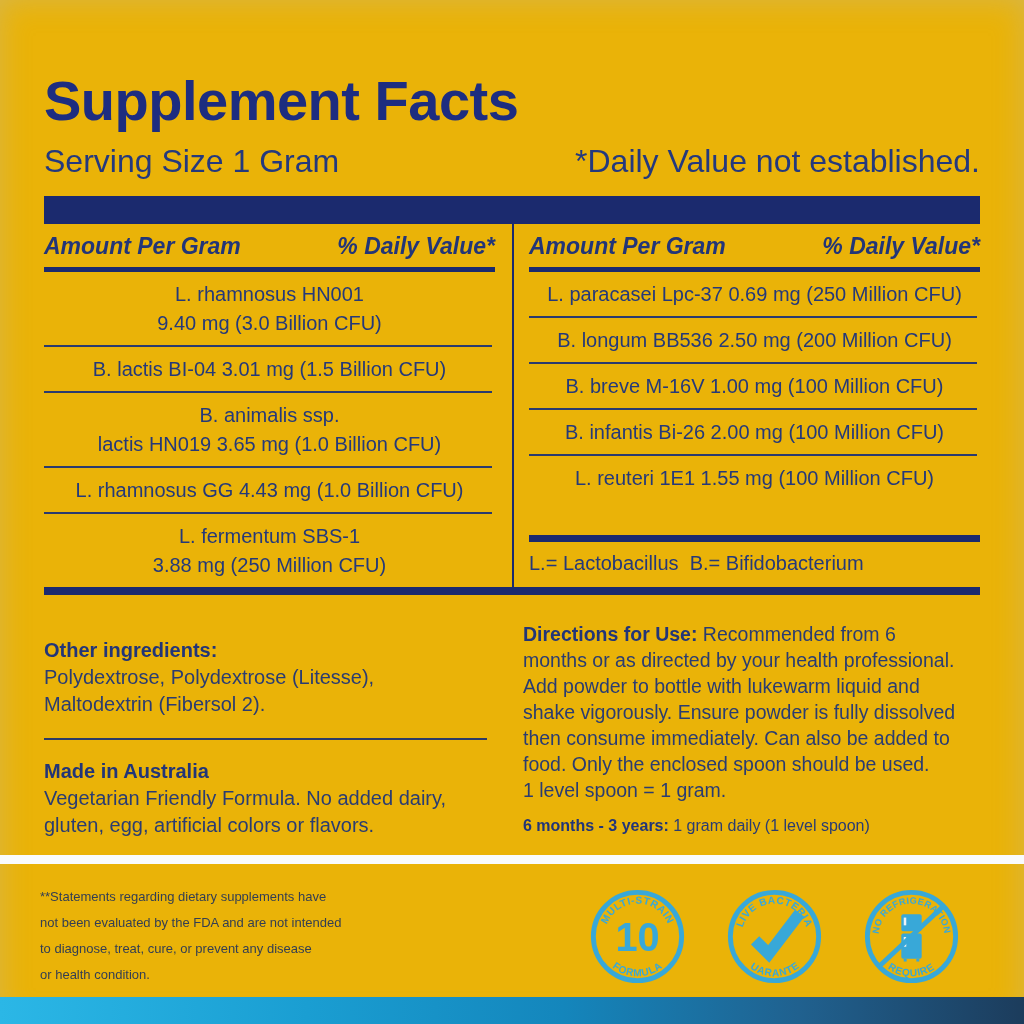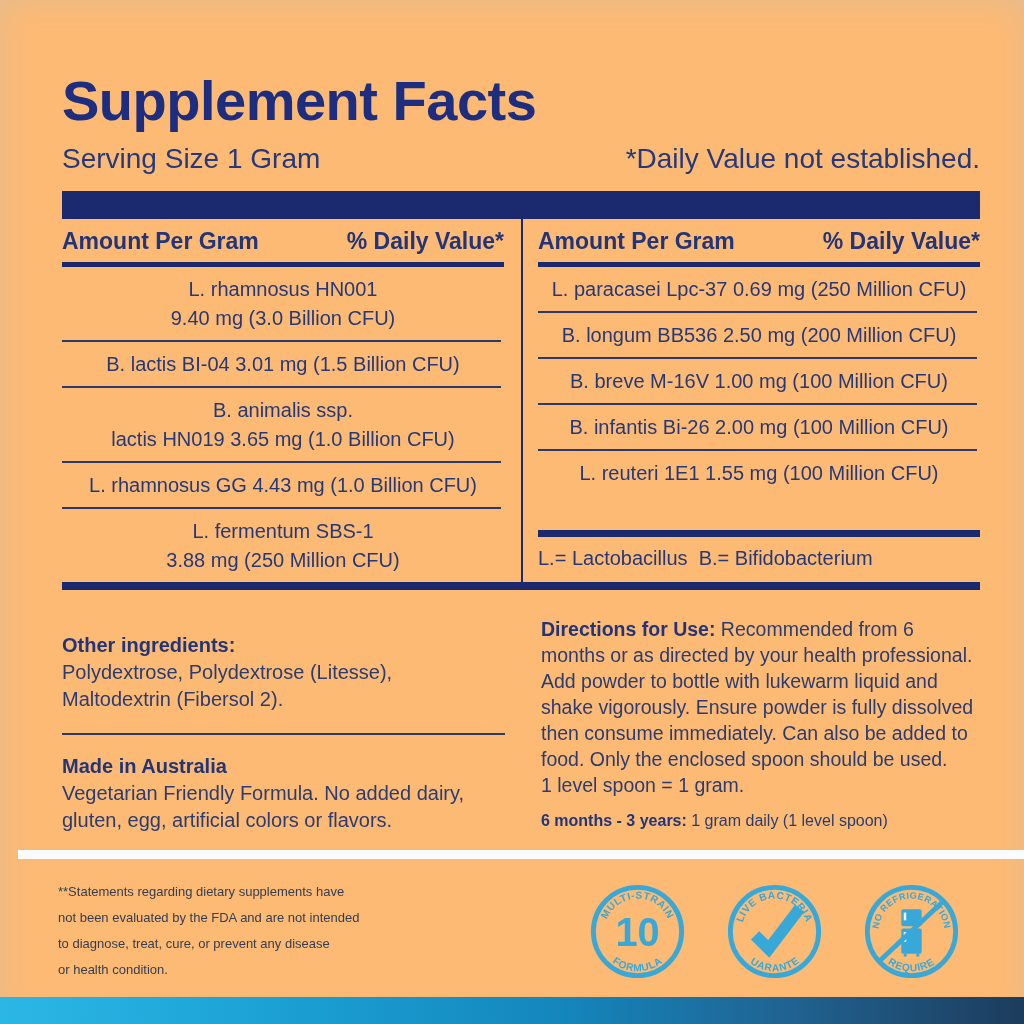--- a/index.html
+++ b/index.html
@@ -1,34 +1,34 @@
 <!DOCTYPE html>
 <html><head>
 <meta charset="utf-8">
 <style>
   * { margin:0; padding:0; box-sizing:border-box; }
   html,body { width:1024px; height:1024px; }
   body { font-family:"Liberation Sans", sans-serif; }
-  .page { position:relative; width:1024px; height:1024px; background:#fdba74;
-          overflow:hidden; box-shadow:inset 0 0 30px rgba(180,190,198,.35);padding-left:18px; }
+  .page { position:relative; width:1024px; height:1024px; background:#eab308;
+          overflow:hidden; box-shadow:inset 0 0 30px rgba(180,190,198,.35); }
   .label-main { padding:0 44px; }
 
   .title { margin-top:68px; font-size:56px; font-weight:bold; color:#1d2d80; letter-spacing:-0.5px; }
   .serving-row { display:flex; justify-content:space-between; align-items:baseline;
-                 margin-top:10px; margin-bottom:16px; font-size:28px; color:#24397e; }
+                 margin-top:10px; margin-bottom:16px; font-size:32px; color:#24397e; }
 
   .thick-bar { height:28px; background:#1b2a6e; }
 
   .table { position:relative; display:flex; border-bottom:8px solid #1b2a6e; }
   .v-divider { position:absolute; top:0; bottom:0; left:50%; width:2px; background:#1b2a6e; }
   .col { flex:1 1 0; display:flex; flex-direction:column; }
   .col-left  { padding-right:18px; }
   .col-right { padding-left:16px; }
   .col-header { display:flex; justify-content:space-between; align-items:baseline;
-                padding:9px 0 7px; font-size:23px; font-weight:bold; color:#223578; }
+                padding:9px 0 7px; font-size:23px; font-weight:bold; color:#223578;font-style:italic; }
   .header-rule { height:5px; background:#1b2a6e; }
   .t-row { font-size:20px; line-height:29px; color:#25397a; padding:8px 0 7px; white-space:pre-line;text-align:center; }
   .row-divider { height:2px; background:#2b3a6e; margin-right:3px; }
   .footnote-group { margin-top:auto; }
   .footnote-rule { height:7px; background:#1b2a6e; }
   .footnote { font-size:20px; color:#25397a; padding:10px 0 12px; white-space:pre; }
 
   .info { display:flex; margin-top:26px; }
   .info-left { width:463px; padding-right:20px;margin-top:16px; }
   .info-right { flex:1; padding-left:16px; }

